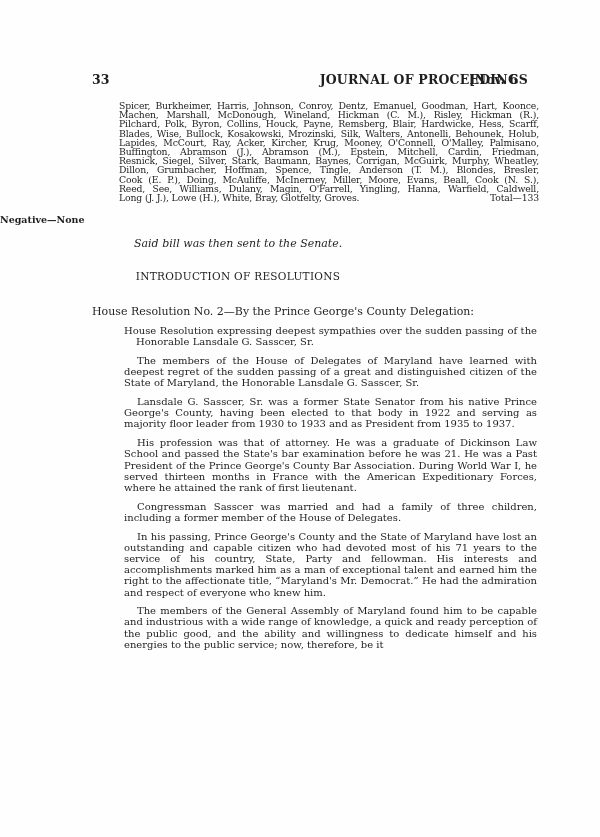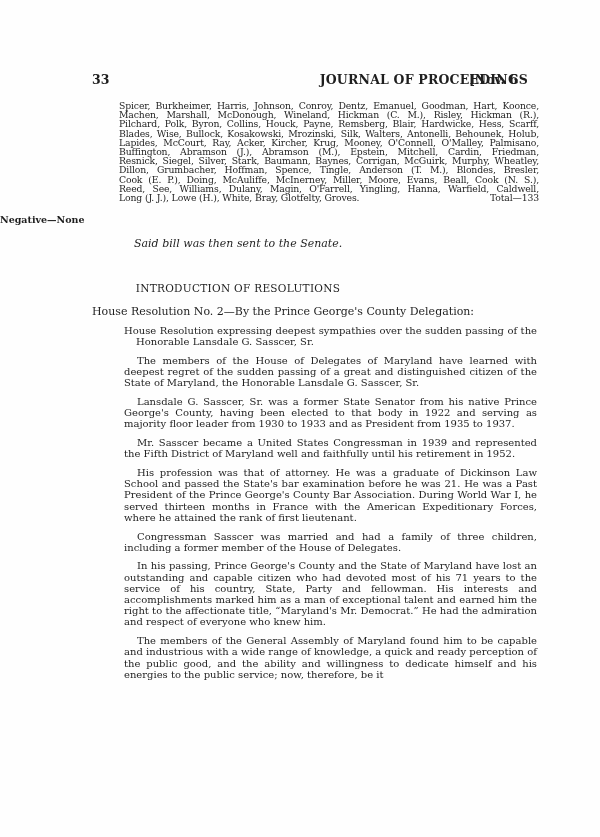--- a/index.html
+++ b/index.html
@@ -10,21 +10,21 @@
             font-weight: bold; font-size: 12.5px; }
   .header .pnum { position: absolute; left: 0; top: 0; }
   .header .title { position: absolute; left: 0; right: 0; text-align: right; top: 0; letter-spacing: 0.2px; }
   .header .date { position: absolute; right: 10px; top: 0; }
   .roll { position: absolute; left: 92px; top: 101px; width: 420px;
           font-size: 9.3px; line-height: 9.2px; text-align: justify; letter-spacing: -0.15px; margin-left: 27px; }
   .roll .last { text-align-last: justify; }
   .neg { position: absolute; left: 0; width: 600px; top: 214px; text-align: left;
          font-size: 9.5px; font-weight: bold; }
   .sent { position: absolute; left: 118px; top: 237px; font-style: italic; font-size: 11px; margin-left: 16px; }
-  .intro { position: absolute; left: 0; width: 476px; top: 282px; text-align: center;
+  .intro { position: absolute; left: 0; width: 476px; top: 270px; text-align: center;
            font-size: 10.5px; letter-spacing: 0.3px; }
   .hr-line { position: absolute; left: 92px; top: 305px; font-size: 11px; }
   .body { position: absolute; left: 124px; top: 325px; width: 413px;
           font-size: 10px; line-height: 11.2px; }
   .body p { margin: 0 0 7.5px 0; text-align: justify; text-indent: 13px; }
   .body p.caption { text-indent: 0; padding-left: 12px; text-indent: -12px; }
 </style>
 </head>
 <body>
 
@@ -58,20 +58,19 @@
   <div class="sent">Said bill was then sent to the Senate.</div>
 
   <div class="intro">INTRODUCTION OF RESOLUTIONS</div>
 
   <div class="hr-line">House Resolution No. 2—By the Prince George's County Delegation:</div>
 
   <div class="body">
     <p class="caption">House Resolution expressing deepest sympathies over the sudden passing of the Honorable Lansdale G. Sasscer, Sr.</p>
     <p>The members of the House of Delegates of Maryland have learned with deepest regret of the sudden passing of a great and distinguished citizen of the State of Maryland, the Honorable Lansdale G. Sasscer, Sr.</p>
     <p>Lansdale G. Sasscer, Sr. was a former State Senator from his native Prince George's County, having been elected to that body in 1922 and serving as majority floor leader from 1930 to 1933 and as President from 1935 to 1937.</p>
-    <p>Mr. Sasscer became a United States Congressman in 1939 and represented the Fifth District of Maryland well and faithfully until his retirement in 1952.</p>
     <p>His profession was that of attorney. He was a graduate of Dickinson Law School and passed the State's bar examination before he was 21. He was a Past President of the Prince George's County Bar Association. During World War I, he served thirteen months in France with the American Expeditionary Forces, where he attained the rank of first lieutenant.</p>
     <p>Congressman Sasscer was married and had a family of three children, including a former member of the House of Delegates.</p>
     <p>In his passing, Prince George's County and the State of Maryland have lost an outstanding and capable citizen who had devoted most of his 71 years to the service of his country, State, Party and fellowman. His interests and accomplishments marked him as a man of exceptional talent and earned him the right to the affectionate title, “Maryland's Mr. Democrat.” He had the admiration and respect of everyone who knew him.</p>
     <p>The members of the General Assembly of Maryland found him to be capable and industrious with a wide range of knowledge, a quick and ready perception of the public good, and the ability and willingness to dedicate himself and his energies to the public service; now, therefore, be it</p>
   </div>
 
 </div>
 
 </body></html>

